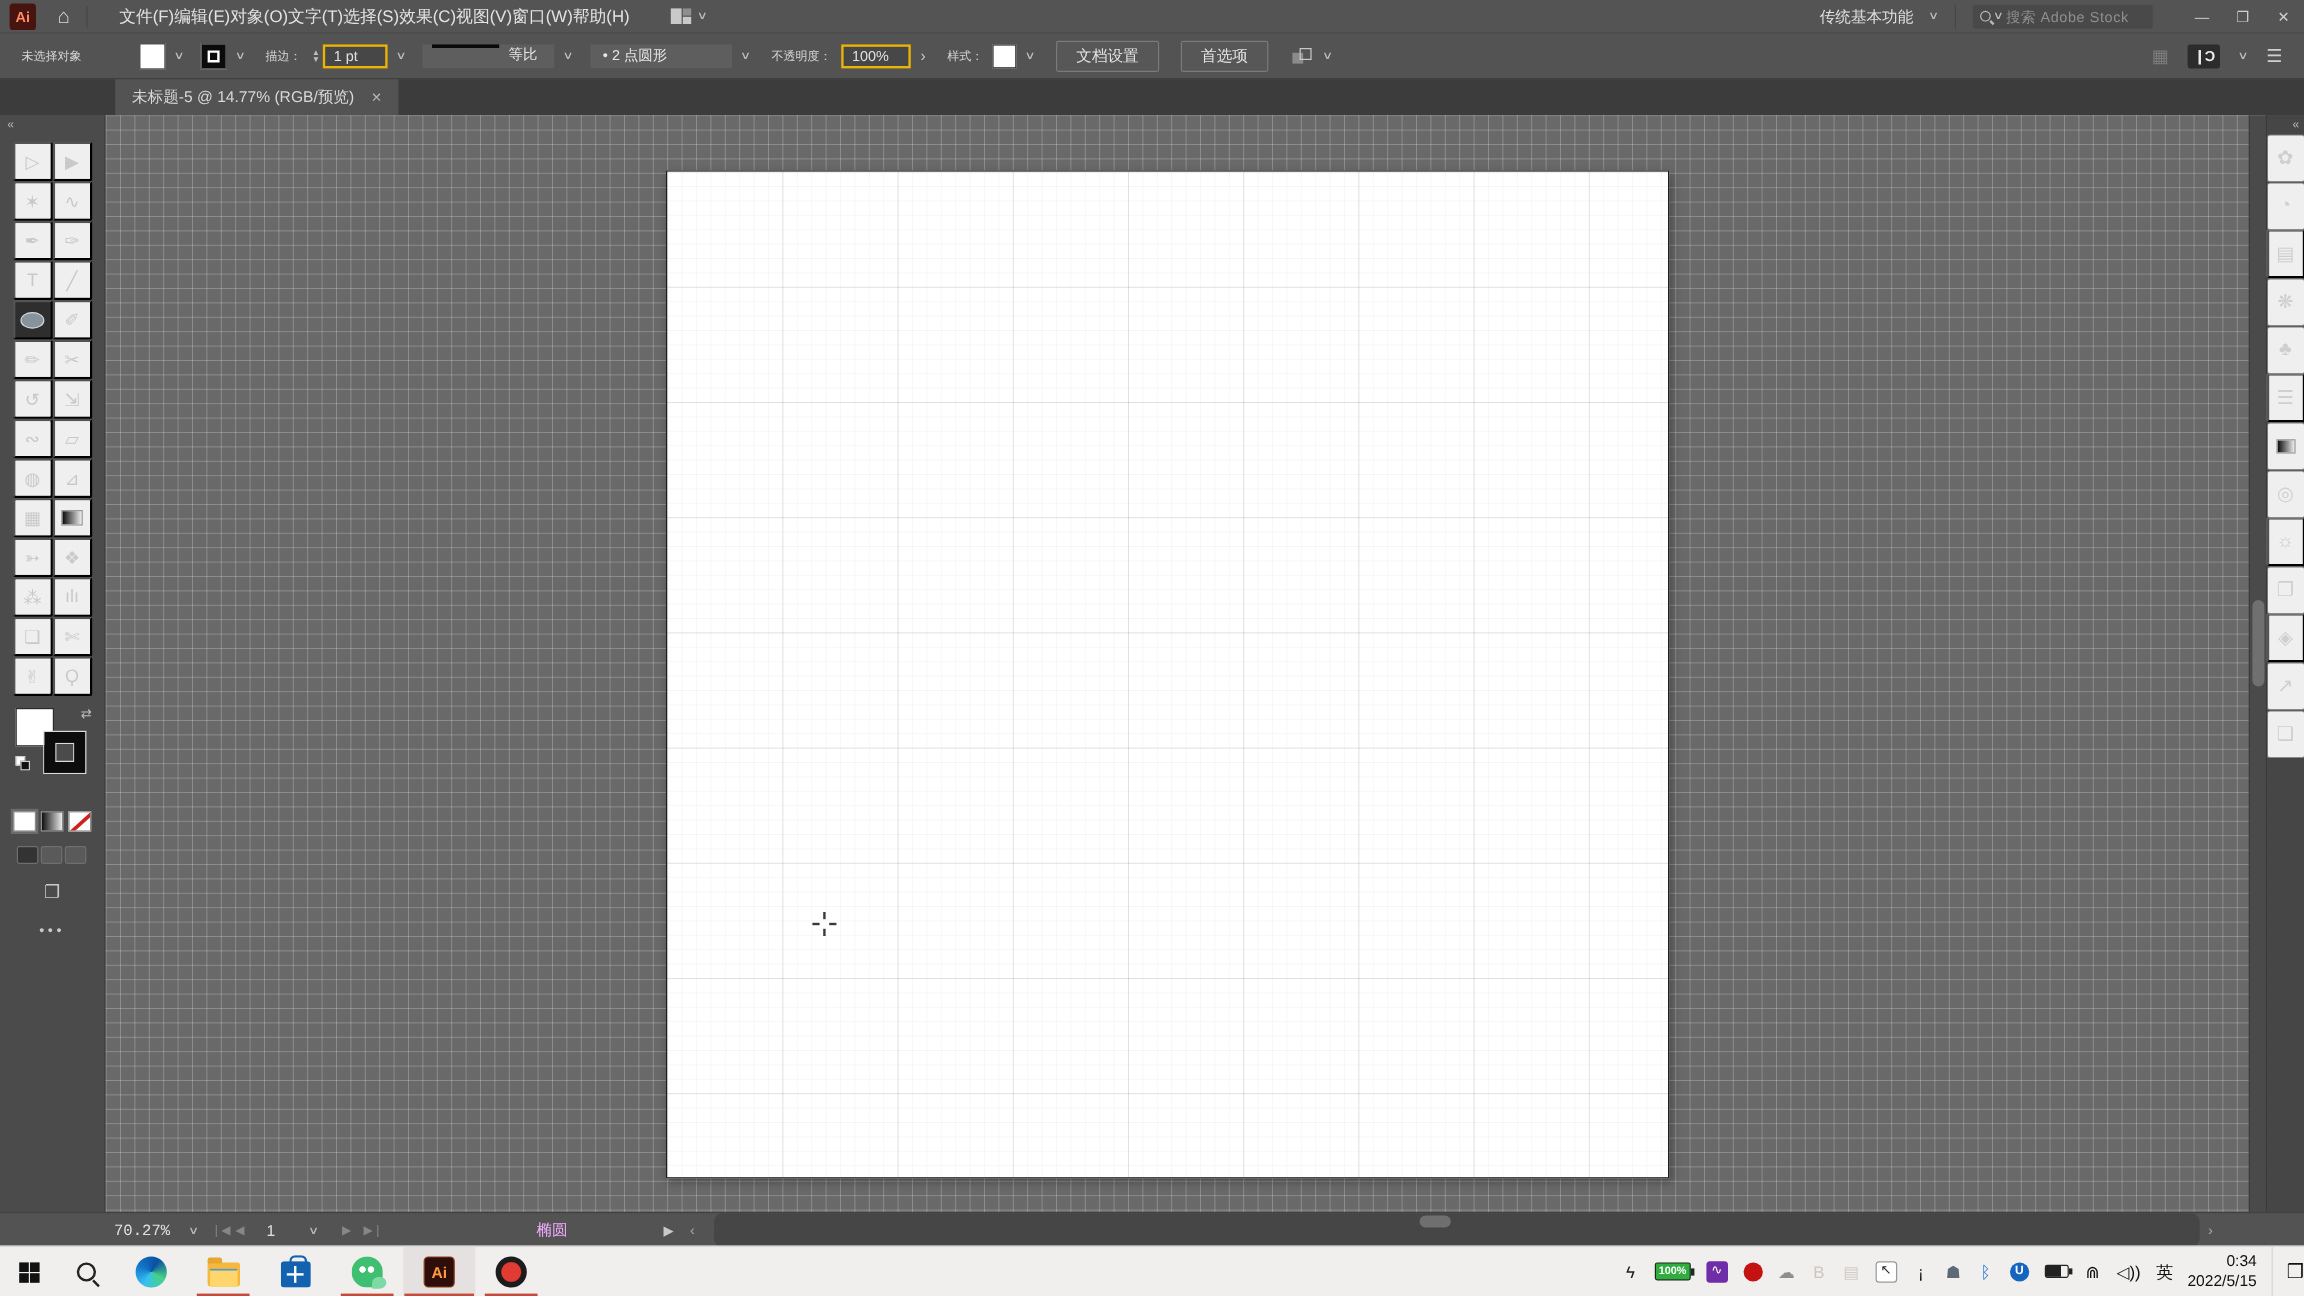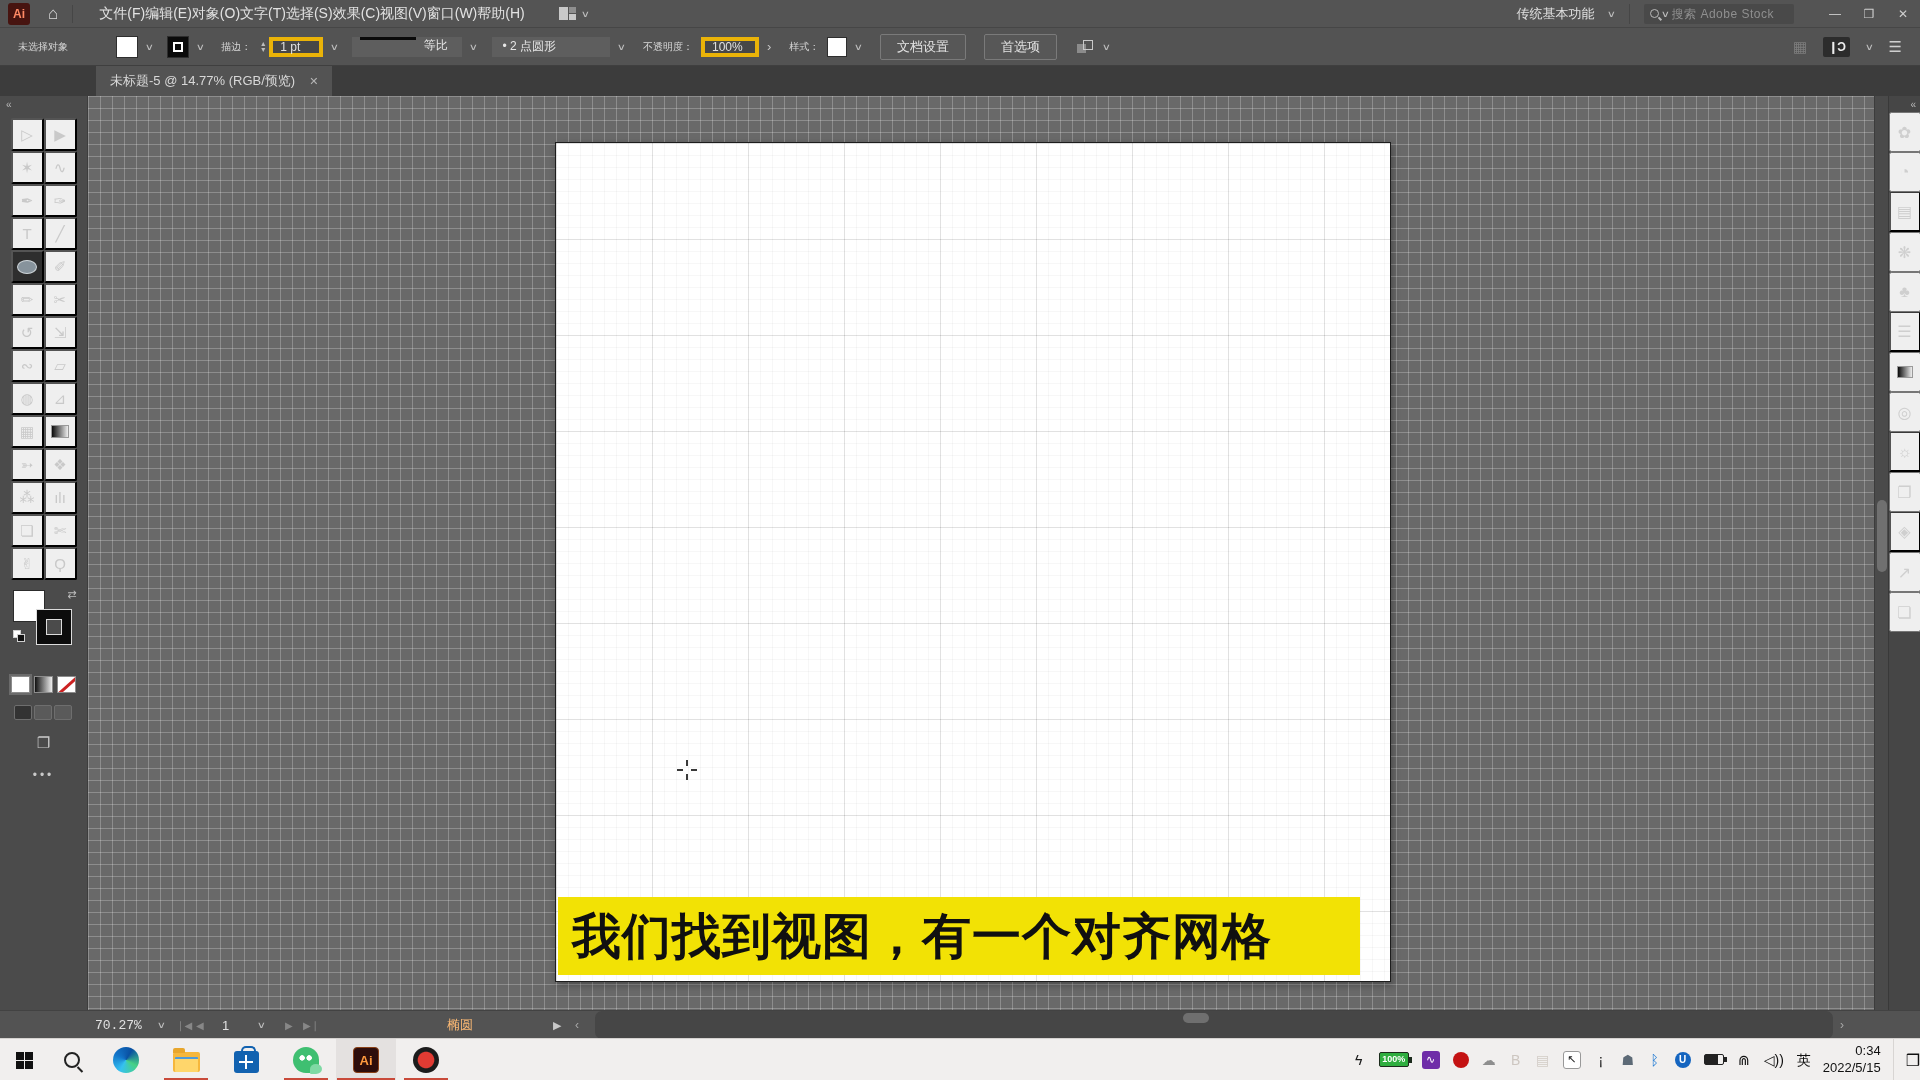--- a/index.html
+++ b/index.html
@@ -31,21 +31,21 @@
   .winbtn{width:34px;height:28px;display:flex;align-items:center;justify-content:center;color:#cfcfcf;font-size:12px;}
 
   
   #controlbar{position:absolute;top:28px;left:0;width:1920px;height:38px;background:#535353;border-bottom:1px solid #3f3f3f;display:flex;align-items:center;padding-left:18px;}
   .cbl{color:#d6d6d6;font-size:10px;}
   .sw{width:22px;height:22px;border:1px solid #2e2e2e;}
   .sw-fill{background:#fff;margin-left:48px;}
   .sw-stroke{background:#fff;box-shadow:inset 0 0 0 5px #0b0b0b,inset 0 0 0 7px #fff,inset 0 0 0 11px #0b0b0b;margin-left:14px;}
   .spin{display:flex;flex-direction:column;line-height:6px;margin:0 4px 0 10px;}
   .spin span{font-size:8px;color:#bdbdbd;}
-  .valbox{background:#474747;border:4px solid #eab308;color:#e0e0e0;font-size:12px;height:20px;display:flex;align-items:center;padding:0 7px;}
+  .valbox{background:#474747;border:2px solid #eab308;color:#e0e0e0;font-size:12px;height:20px;display:flex;align-items:center;padding:0 7px;}
   .profilebox{background:#5e5e5e;height:20px;width:110px;display:flex;gap:8px;padding:0 8px;margin-left:14px;}
   .profile-line{width:56px;height:3px;background:#0a0a0a;flex:none;}
   .profilebox span{color:#e6e6e6;font-size:12px;}
   .brushbox{background:#5e5e5e;height:20px;min-width:118px;display:flex;align-items:center;gap:8px;padding:0 10px;margin-left:16px;color:#e6e6e6;font-size:12px;}
   .gap8{margin-left:8px;} .gap18{margin-left:18px;text-align:right;}
   .flyout{color:#c7c7c7;font-size:13px;}
   .cb-btn{background:#575757;border:1px solid #7a7a7a;border-radius:2px;color:#e3e3e3;font-size:13px;padding:3px 16px;margin-left:18px;}
   .mini-ico{width:18px;height:14px;position:relative;margin-left:20px;}
   .mini-ico i{position:absolute;border:1.5px solid #c9c9c9;}
   .mini-ico i:nth-child(1){left:0;top:4px;width:9px;height:9px;background:#8b8b8b;border:none;}
@@ -111,21 +111,21 @@
   #vscroll .thumb{position:absolute;left:2px;top:404px;width:10px;height:72px;background:#707070;border-radius:5px;}
 
   
   #statusbar{position:absolute;top:1010px;left:0;width:1920px;height:28px;background:#535353;border-top:1px solid #424242;}
   #statusbar>*{position:absolute;top:0;height:28px;display:flex;align-items:center;}
   .sb-zoom{left:95px;color:#e0e0e0;font-size:13px;font-family:"Liberation Mono","DejaVu Sans Mono",monospace;}
   .sb-chev1{left:158px;} .sb-chev2{left:258px;}
   .sb-dim{color:#878787;font-size:10px;}
   .sb-first{left:176px;} .sb-prev{left:196px;} .sb-next{left:285px;} .sb-last{left:303px;}
   .sb-page{left:222px;color:#e0e0e0;font-size:13px;}
-  .sb-tool{left:400px;width:120px;justify-content:center;color:#fdba74;font-size:13px;}
+  .sb-tool{left:400px;width:120px;justify-content:center;color:#f0abfc;font-size:13px;}
   .sb-fly{left:553px;color:#c9c9c9;font-size:11px;}
   .sb-larr{left:575px;color:#a8a8a8;font-size:12px;}
   .hscroll{left:595px;top:7px;width:1238px;height:14px;background:#464646;border-radius:7px;}
   .hscroll .thumb{position:absolute;left:588px;top:2px;width:26px;height:10px;background:#6f6f6f;border-radius:5px;}
   .sb-rarr{left:1840px;color:#a8a8a8;font-size:12px;}
 
   
   #paneldock{position:absolute;right:0;top:96px;width:32px;height:914px;background:#464646;border-left:1px solid #393939;}
   #paneldock .dock-head{justify-content:flex-end;padding-right:5px;}
   #panel-icons{display:flex;flex-direction:column;align-items:center;}
@@ -376,21 +376,20 @@
     <span class="dmode active"></span>
     <span class="dmode"></span>
     <span class="dmode"></span>
   </div>
   <div class="screen-mode">❐</div>
   <div class="more-dots">•••</div>
 </div>
 
 <div id="canvas">
   <div id="artboard"></div>
-  <div id="subtitle">我们找到视图，有一个对齐网格</div>
   <div id="crosshair">
       <i></i>
       <i></i>
       <i></i>
       <i></i>
     </div>
   <div id="vscroll">
       <div class="thumb"></div>
     </div>
 </div>

